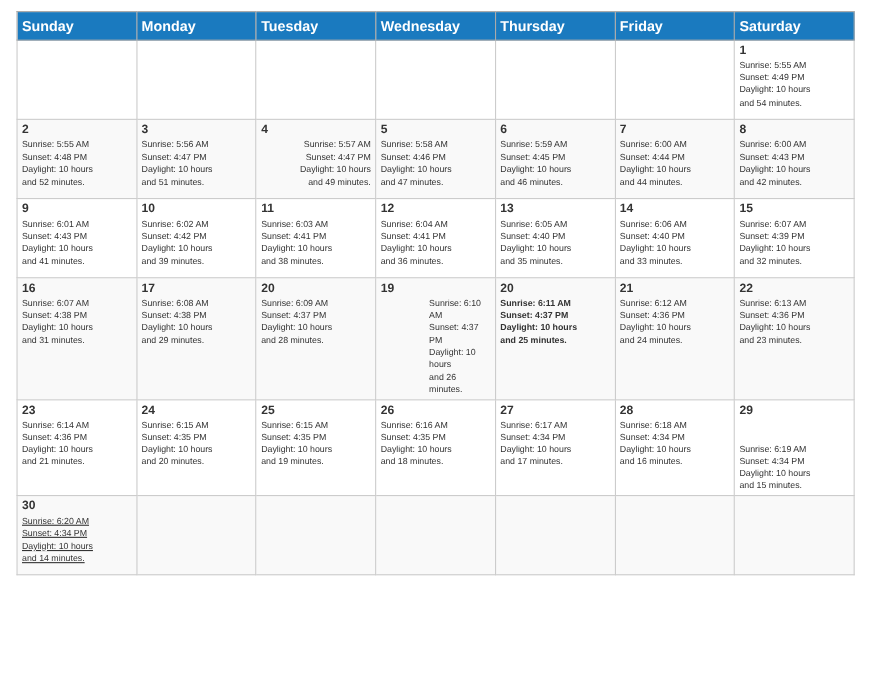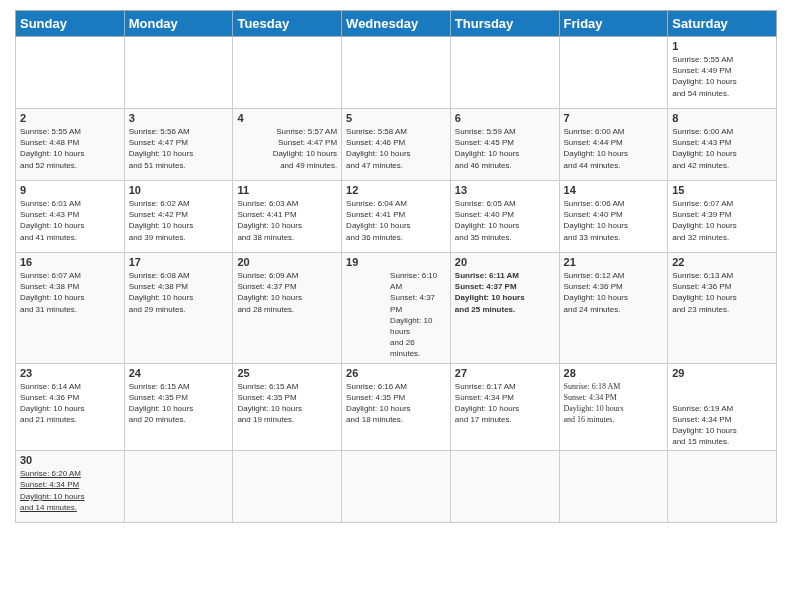--- a/index.html
+++ b/index.html
@@ -310,21 +310,21 @@
           </td>
           <td>
             <span class="day-number">27</span>
             <div class="day-info" style="white-space: pre-line;">Sunrise: 6:17 AM
 Sunset: 4:34 PM
 Daylight: 10 hours
 and 17 minutes.</div>
           </td>
           <td>
             <span class="day-number">28</span>
-            <div class="day-info" style="white-space: pre-line; font-family: Liberation Serif, serif;">Sunrise: 6:18 AM
+            <div class="day-info" style="white-space: pre-line;">Sunrise: 6:18 AM
 Sunset: 4:34 PM
 Daylight: 10 hours
 and 16 minutes.</div>
           </td>
           <td>
             <span class="day-number">29</span>
             <div class="day-info" style="white-space: pre-line; margin-top: 24px;">Sunrise: 6:19 AM
 Sunset: 4:34 PM
 Daylight: 10 hours
 and 15 minutes.</div>

